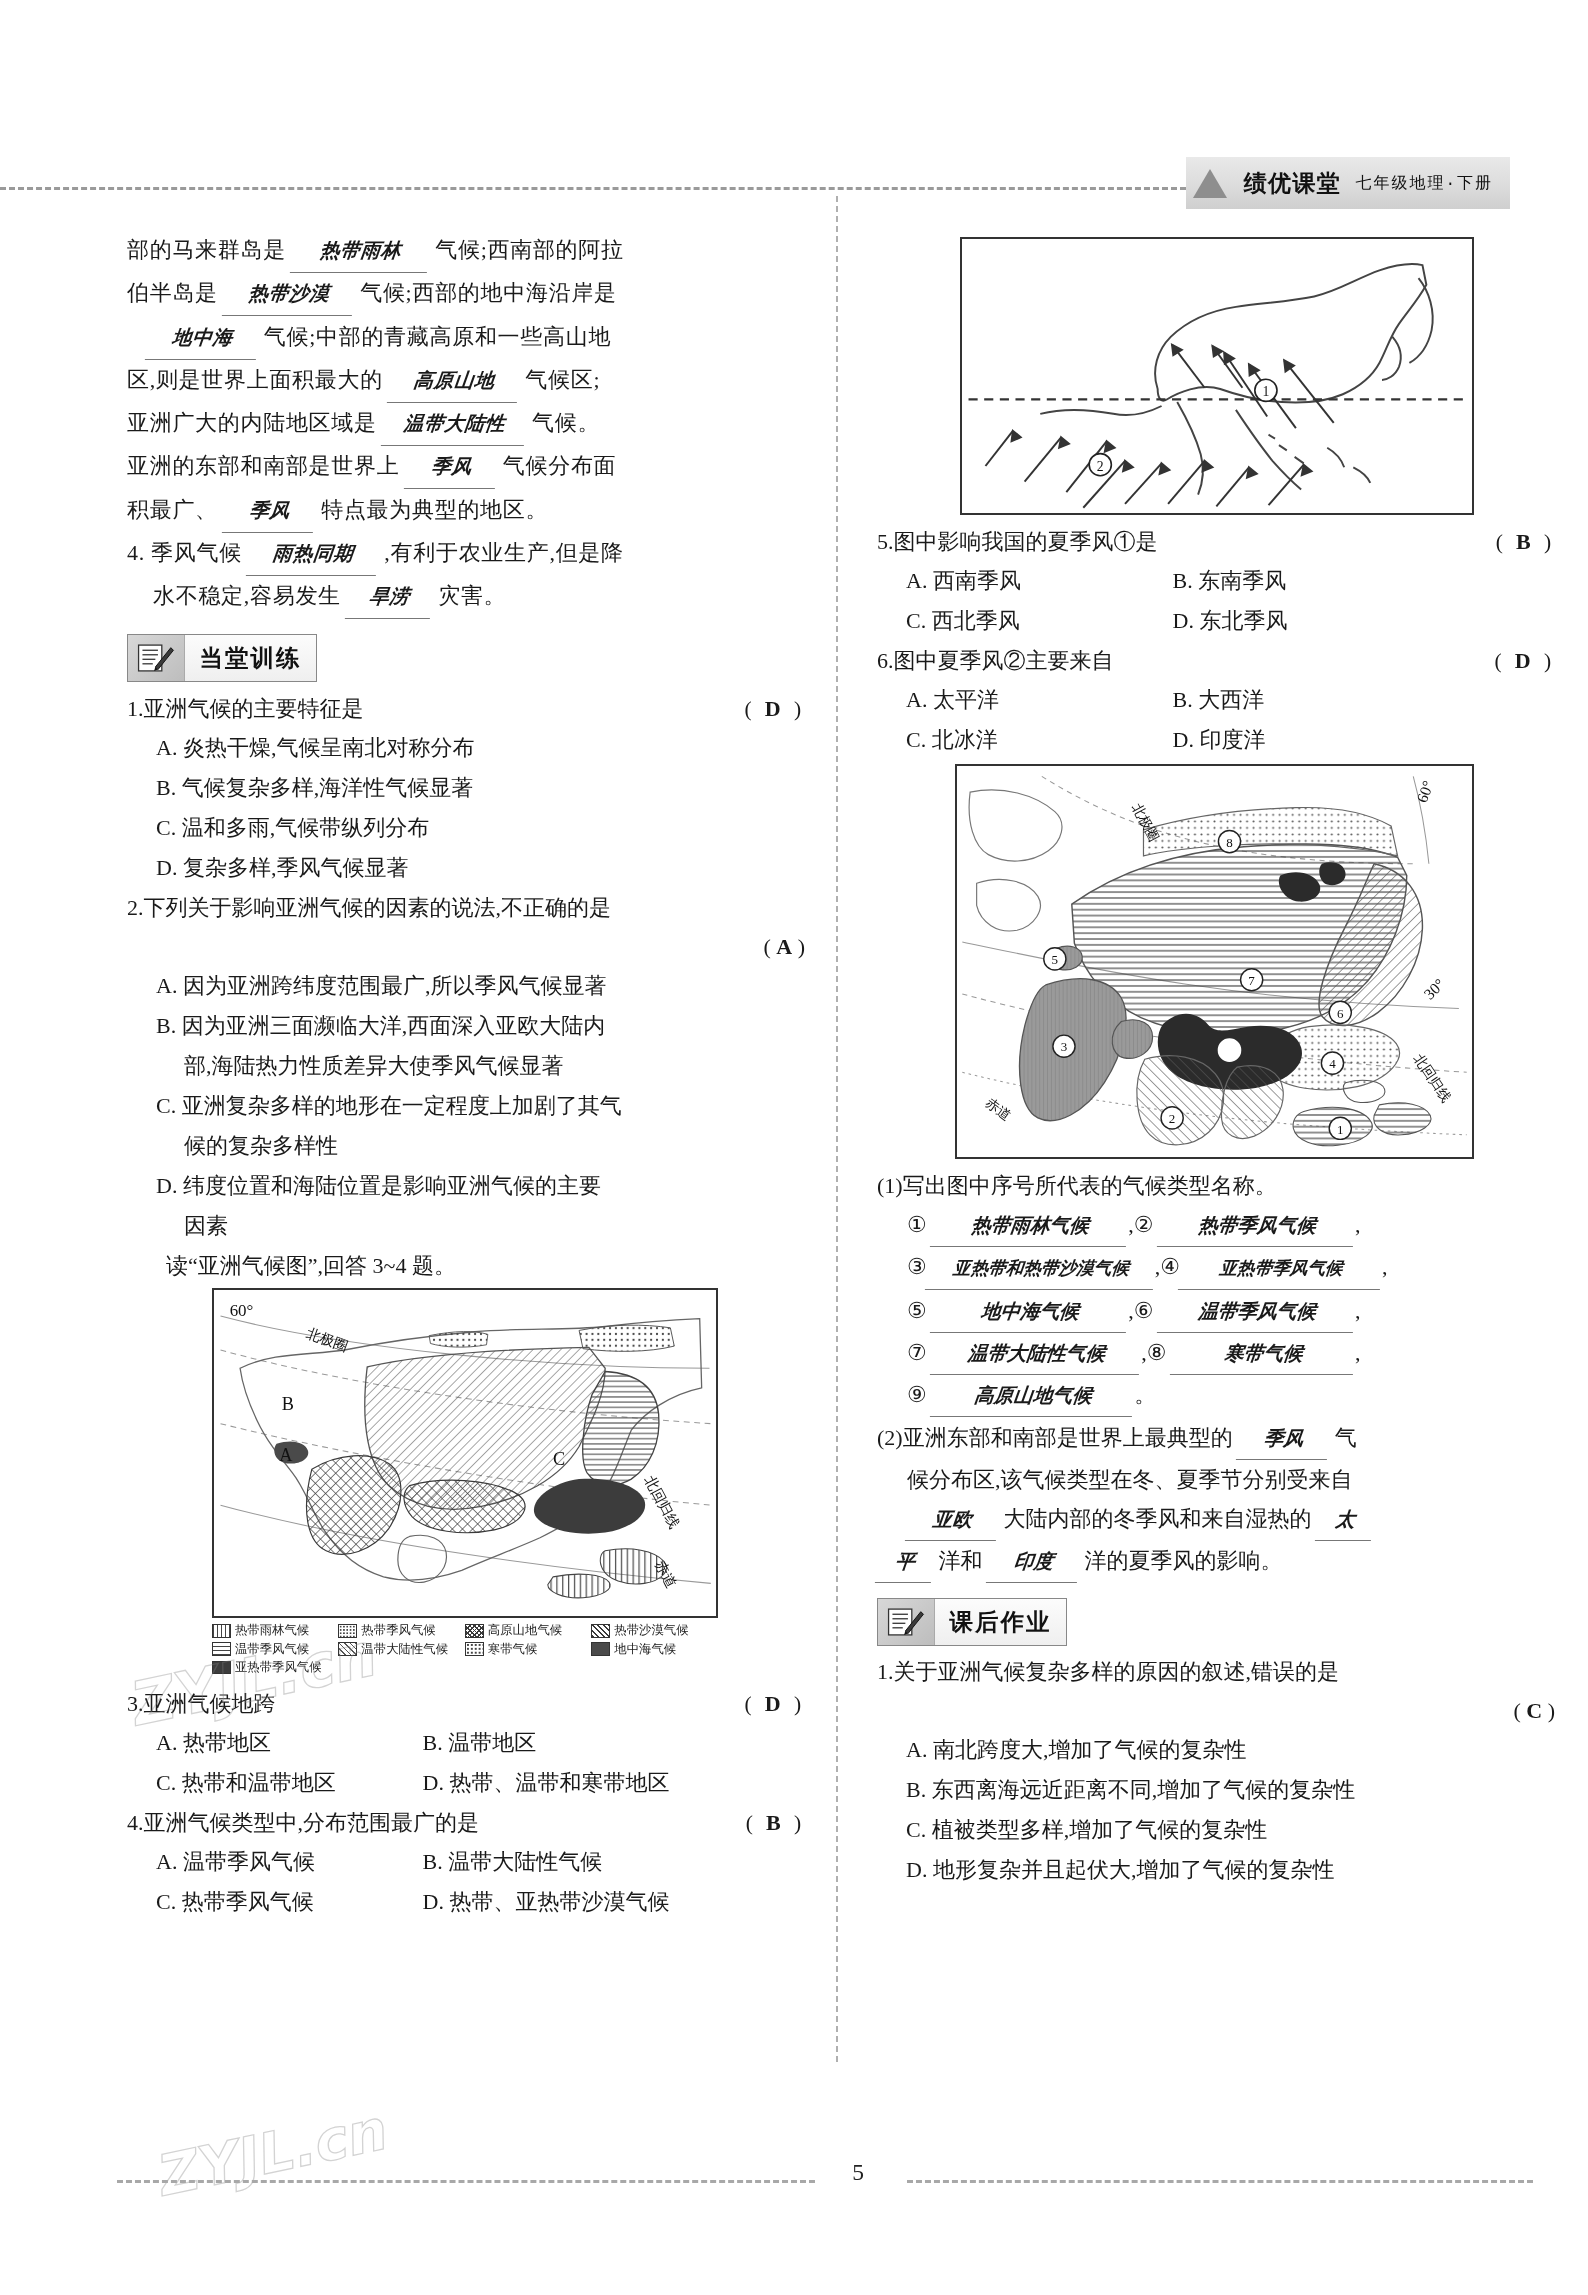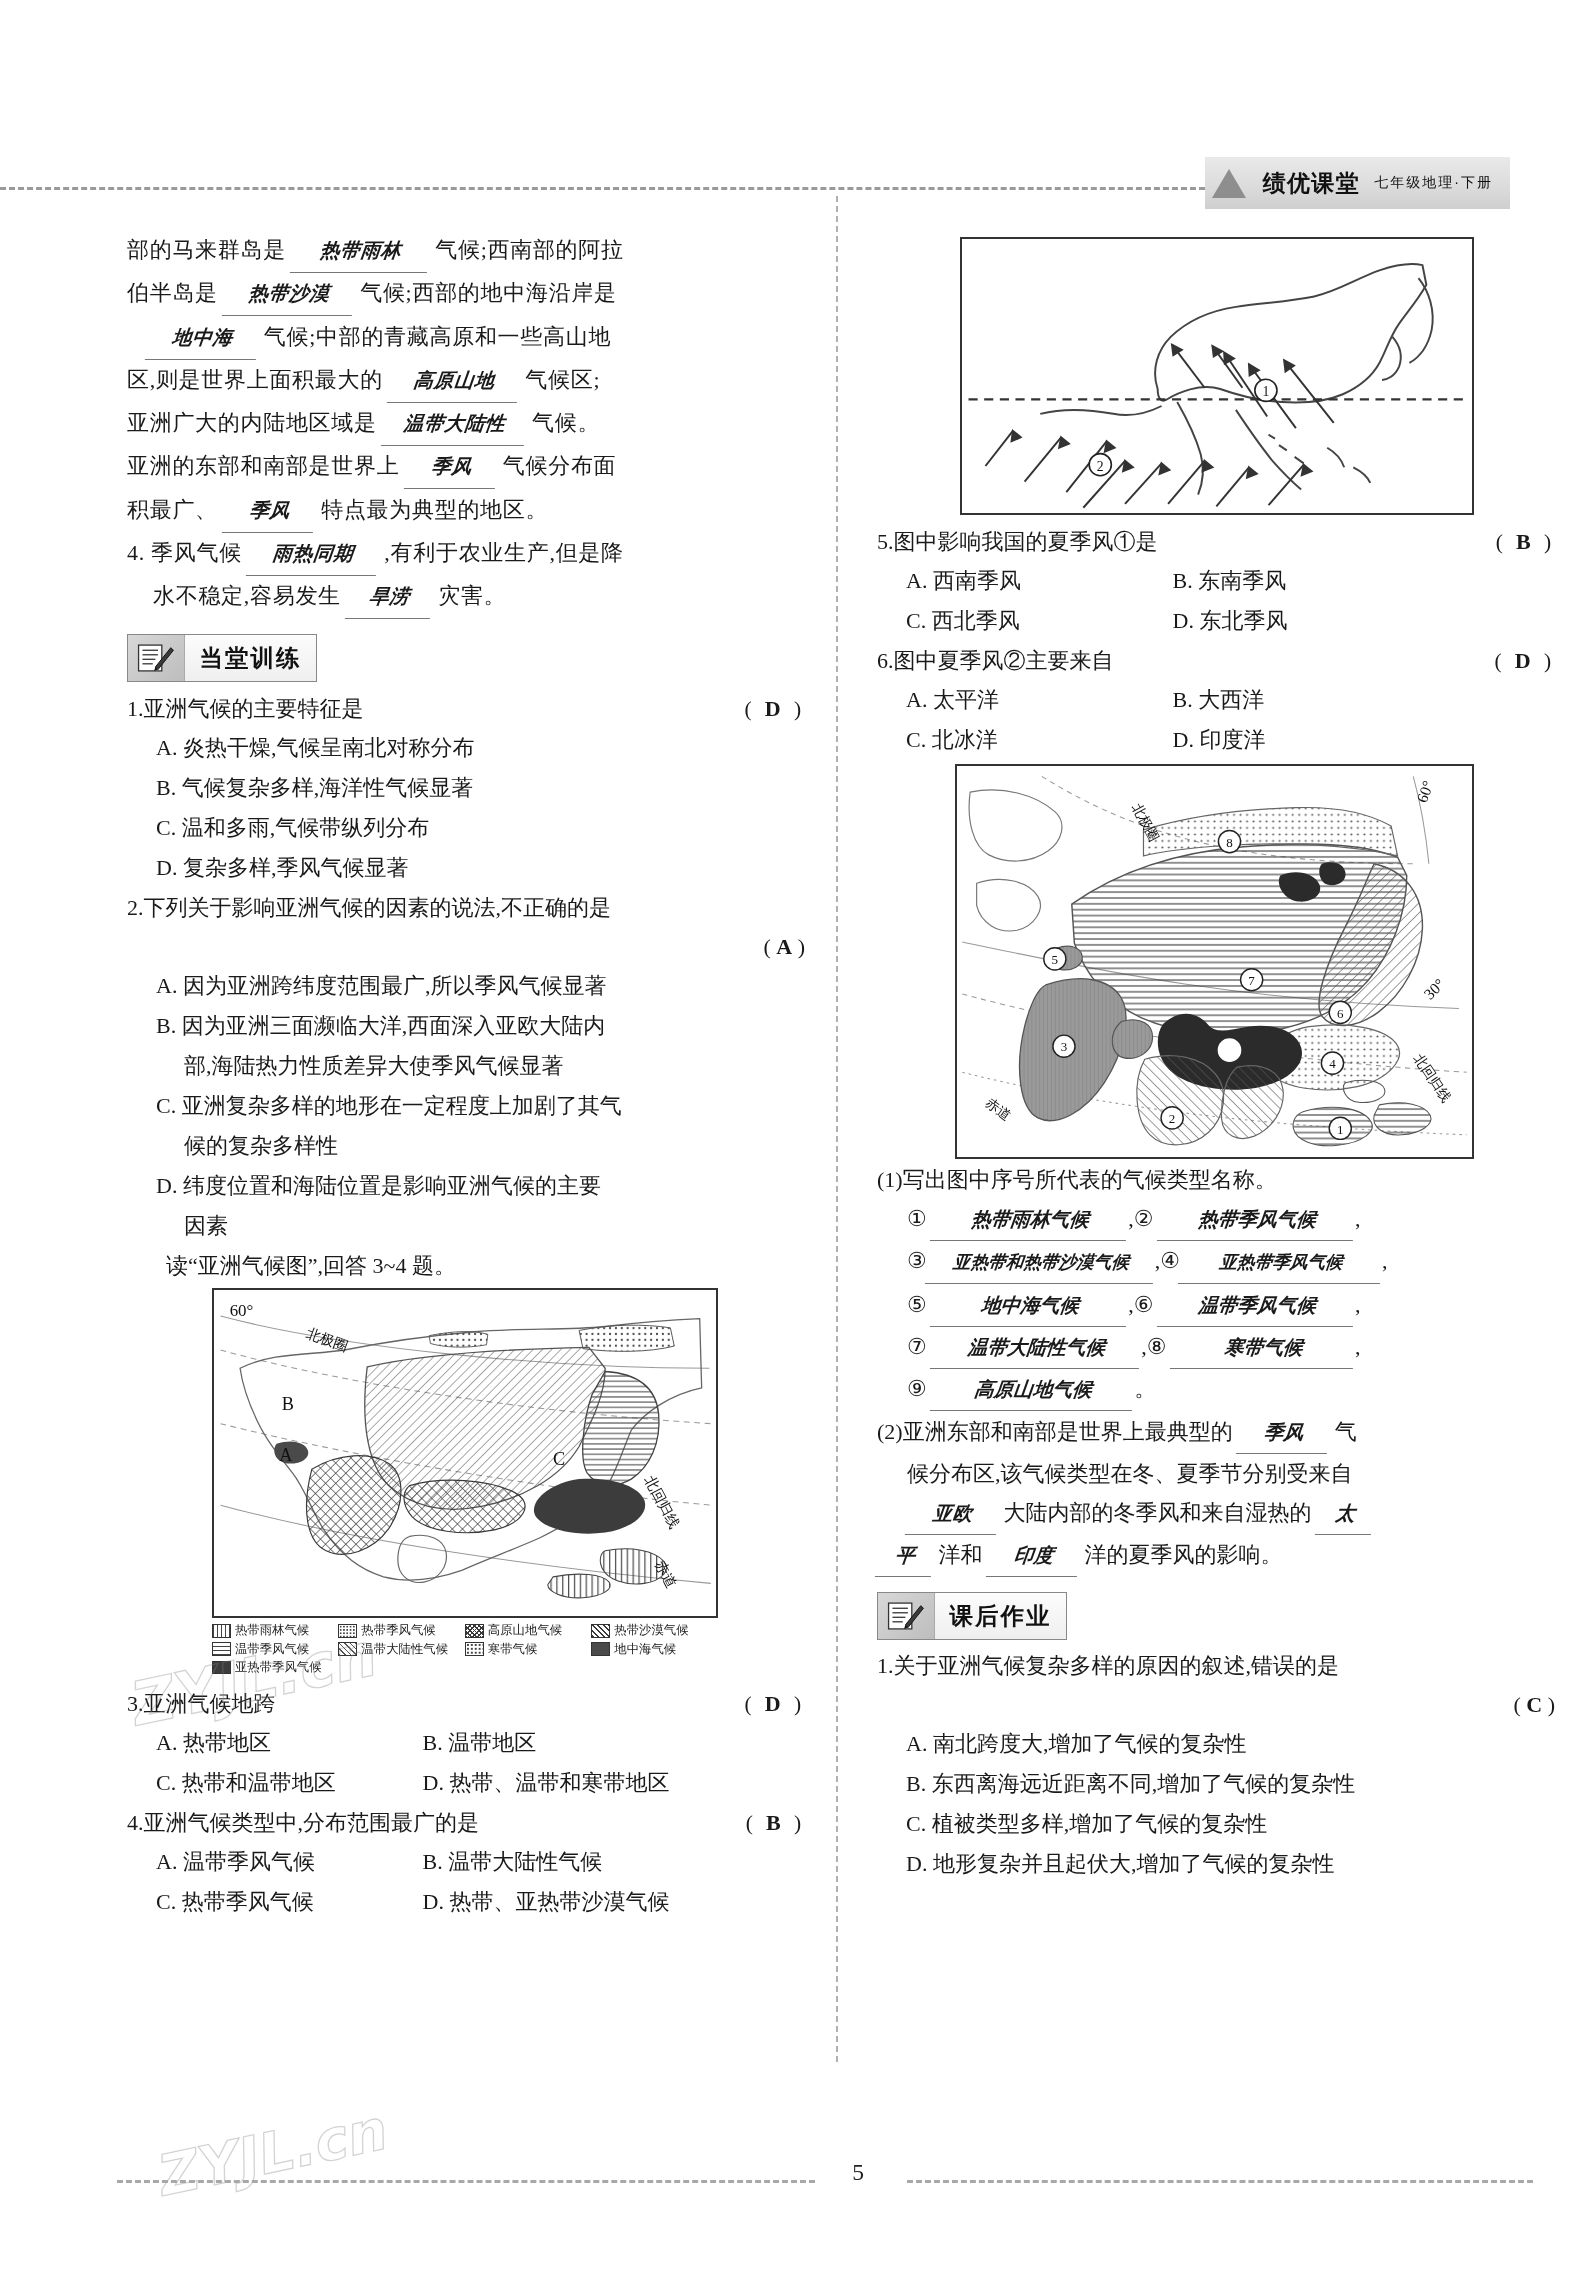--- a/index.html
+++ b/index.html
@@ -35,22 +35,22 @@
   .header-tri{
     width:0;height:0;border-left:17px solid transparent;
     border-right:17px solid transparent;border-bottom:29px solid #8e8e8e;
     margin-right:2.6px;
   }
   .brand{
     font-family:"DejaVu Sans","Liberation Sans",sans-serif;
     font-weight:bold;font-size:23px;letter-spacing:1.3px;color:#111;
   }
   .booktitle{
-    font-family:Liberation Sans, sans-serif;
-    font-size:14px;letter-spacing:2px;color:#111;
+    font-family:Liberation Mono, monospace;
+    font-size:16px;letter-spacing:2px;color:#111;
   }
 
   
   .col{position:absolute;top:230px;width:678px;}
   .col-left{left:127px;}
   .col-right{left:877px;}
   .divider{
     position:absolute;left:836px;top:196px;height:1866px;
     border-left:2.6px dashed #b0b0b0;
   }
@@ -601,21 +601,21 @@
             <circle cx="418" cy="116" r="17" fill="#fff" stroke="#222" stroke-width="2.2"></circle>
               <text x="418" y="124">8</text>
             <circle cx="418" cy="436" r="17" fill="#fff" stroke="#fff" stroke-width="2.2"></circle>
               <text x="418" y="444" fill="#fff">9</text>
           </g>
         </svg>
       </div>
     </div>
 
     
-    <div class="qline" style="margin-top:1px">(1)写出图中序号所代表的气候类型名称。</div>
+    <div class="qline" style="margin-top:7px">(1)写出图中序号所代表的气候类型名称。</div>
 
     <div class="qline" style="padding-left:30px">
       <span>①</span>
       <span class="blank" style="min-width:183px">热带雨林气候</span><span>,</span><span>②</span>
       <span class="blank" style="min-width:183px">热带季风气候</span><span>,</span>
     </div>
 
     <div class="qline" style="padding-left:30px">
       <span>③</span><span class="blank" style="min-width:215px;font-size:17.6px">亚热带和热带沙漠气候</span><span>,</span><span>④</span><span class="blank" style="min-width:189px;font-size:17.6px">亚热带季风气候</span><span>,</span>
     </div>

